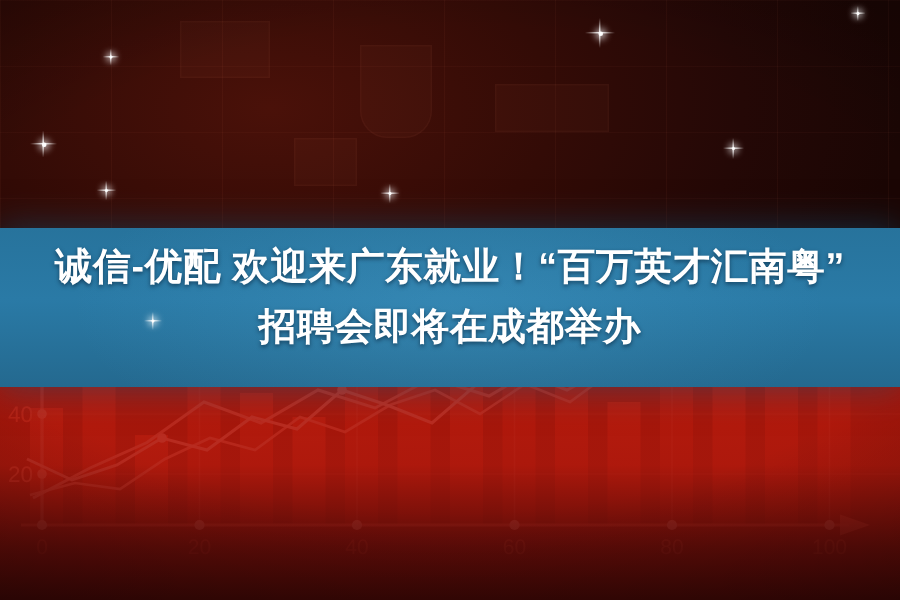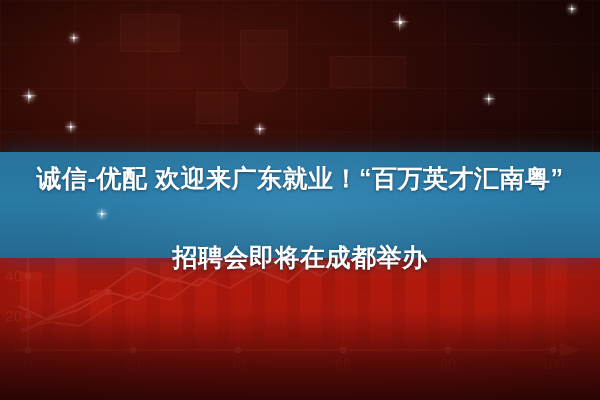--- a/index.html
+++ b/index.html
@@ -95,21 +95,21 @@
     width: 600px;
     text-align: center;
     color: #ffffff;
     font-weight: bold;
     font-size: 25px;
     line-height: 40px;
     letter-spacing: 0.5px;
     text-shadow: 0 1px 3px rgba(0,20,40,0.55);
     white-space: nowrap;
   }
-  .headline .line2 { display: block; margin-top: 39px; }
+  .headline .line2 { display: block; }
 
   
   .sparkle {
     position: absolute;
     pointer-events: none;
   }
   .sparkle::before, .sparkle::after {
     content: "";
     position: absolute;
     background: #fff;

